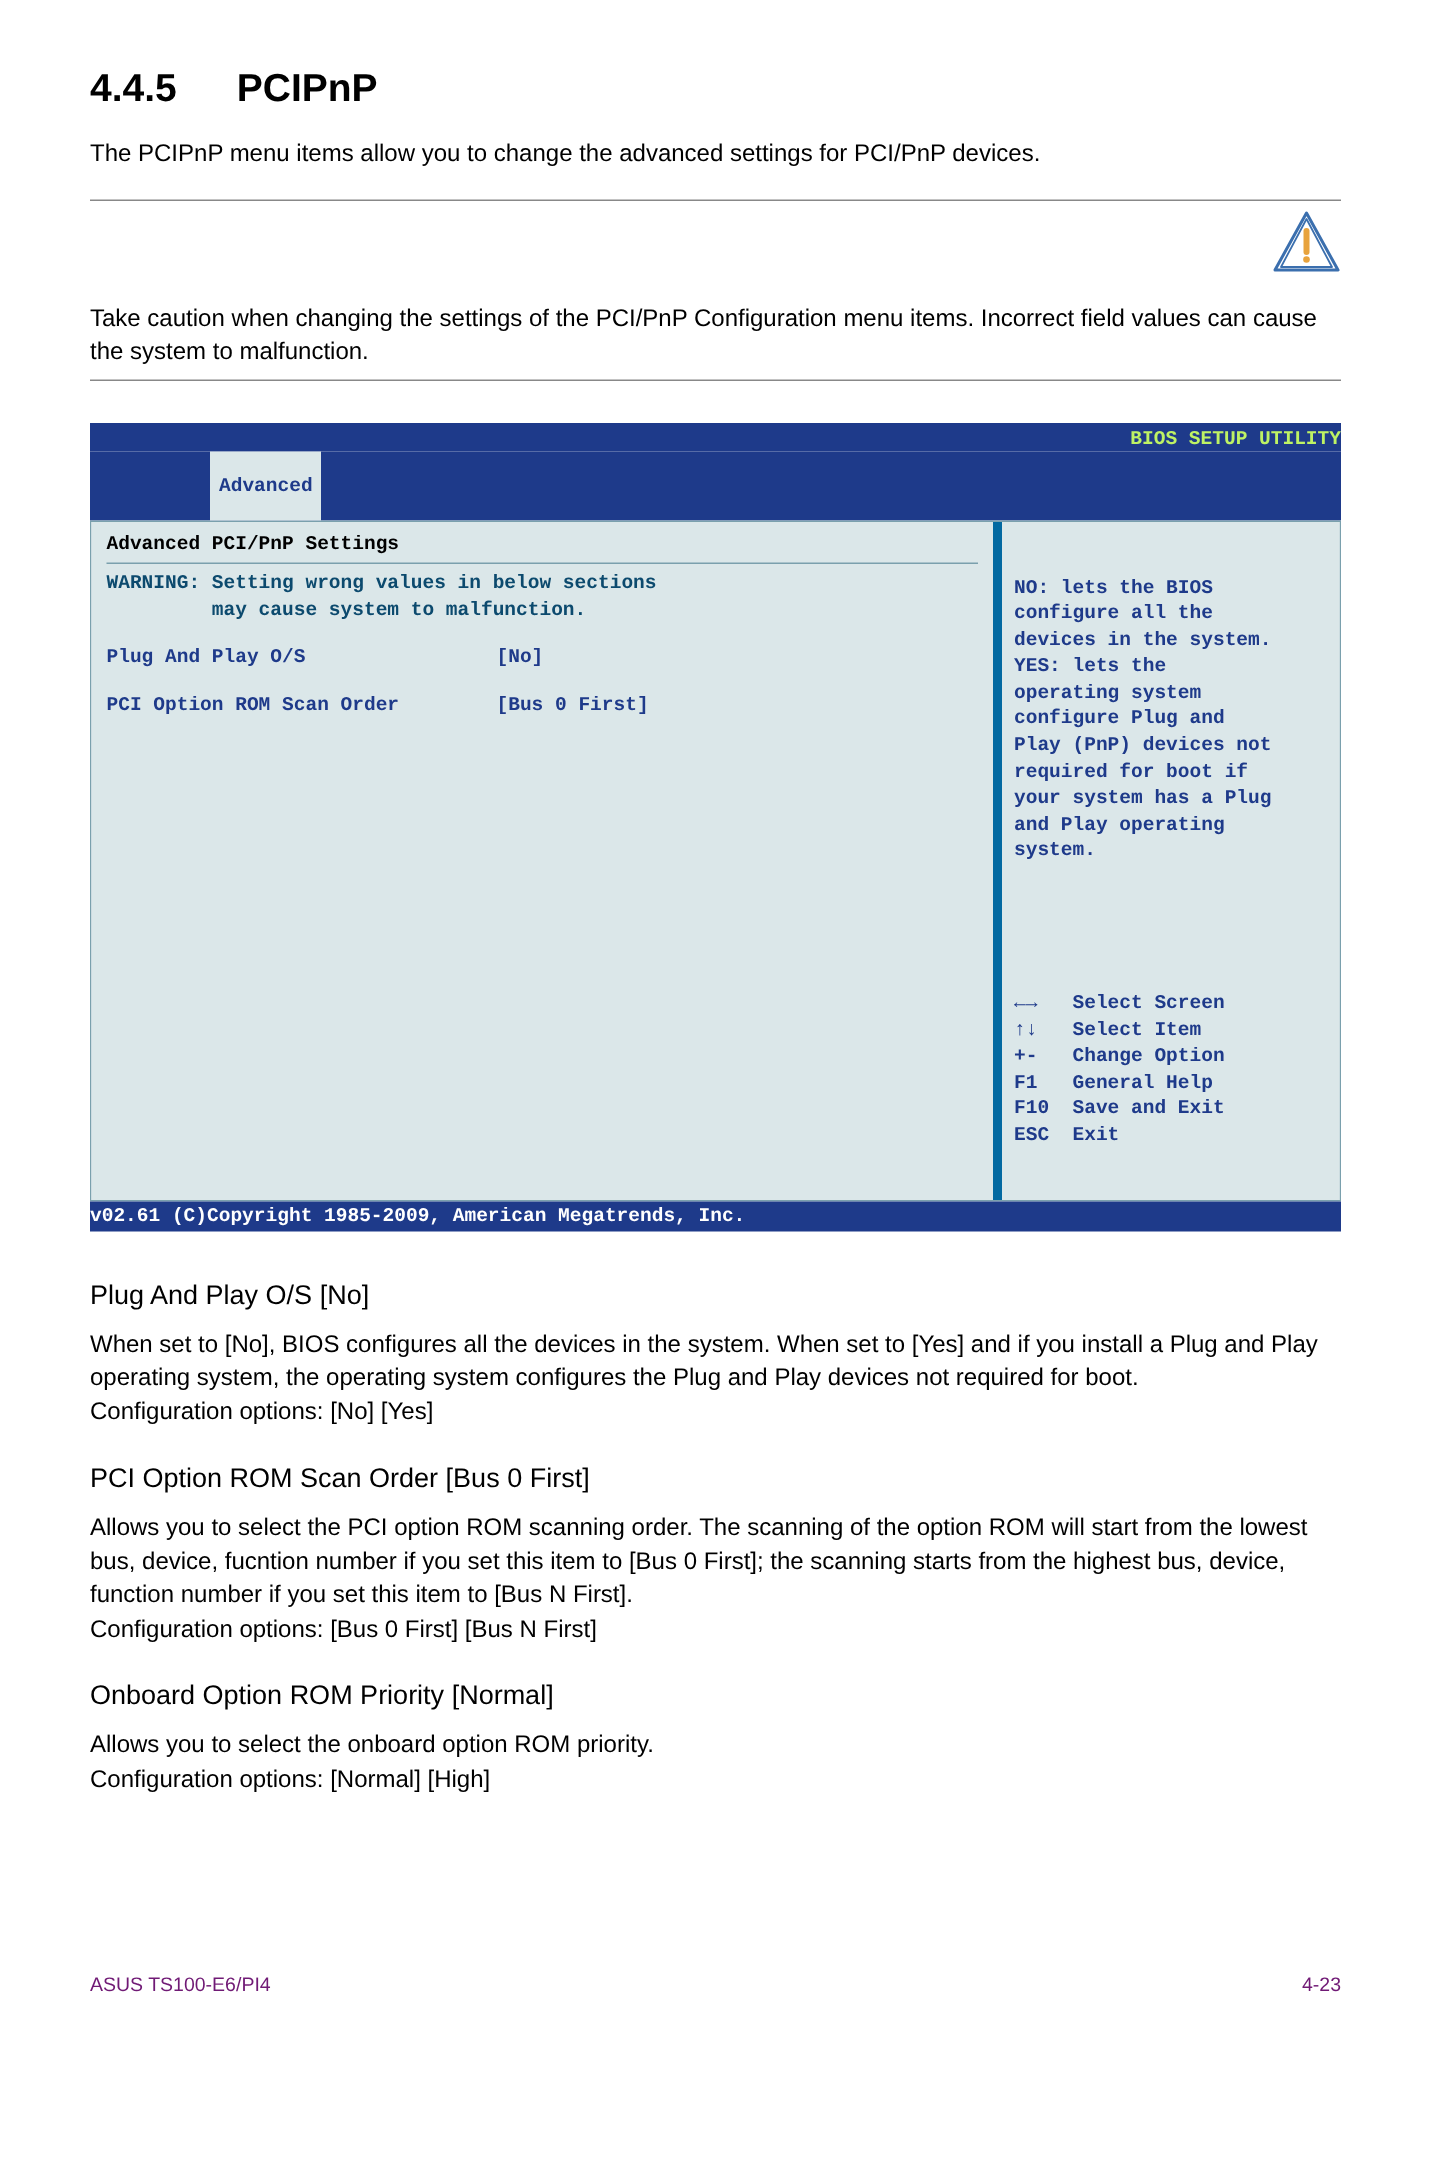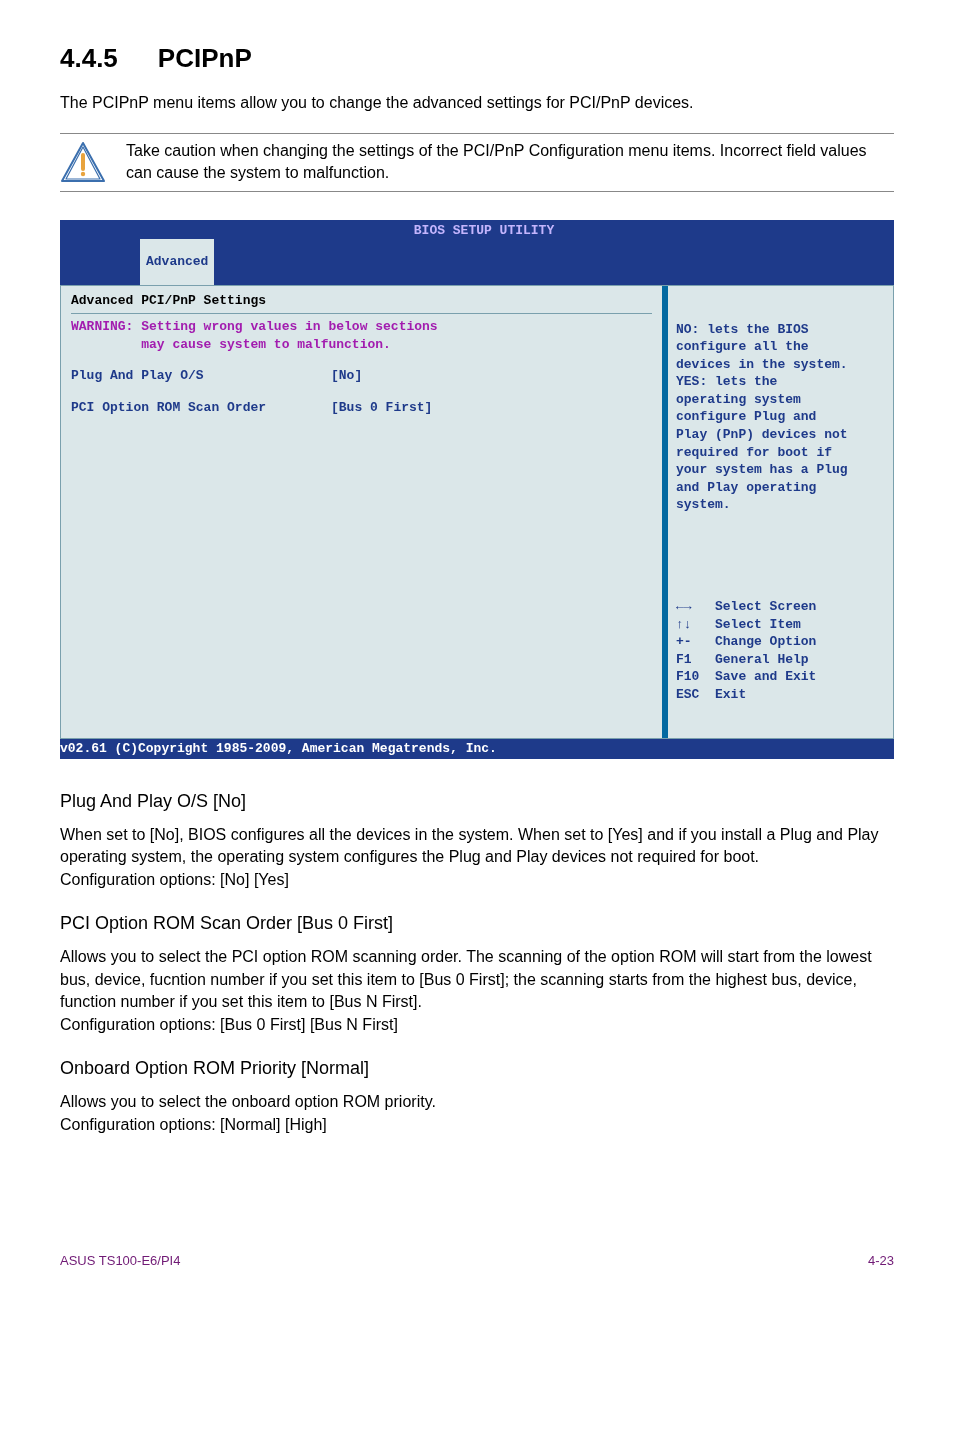--- a/index.html
+++ b/index.html
@@ -16,37 +16,38 @@
       font-size: 26px;
       font-weight: bold;
       margin-bottom: 16px;
     }
     .section-num .num { display: inline-block; margin-right: 40px; }
     .body-text { margin-bottom: 18px; line-height: 1.4; }
     .warning-box {
       border-top: 1px solid #888;
       border-bottom: 1px solid #888;
       display: flex;
-      align-items: center;
+      align-items: flex-end;
       gap: 20px;
       padding: 6px 0;
       margin-bottom: 28px;
+      flex-direction: column;
     }
     .warning-icon svg { display: block; }
     .bios-container {
       font-family: "Courier New", monospace;
       font-size: 13px;
       font-weight: bold;
       line-height: 1.35;
       margin-bottom: 30px;
     }
     .bios-header {
       background: #1e3a8a;
-      color: #c4b5fd;
-      text-align: center;
+      color: #bef264;
+      text-align: right;
       padding: 2px 0 0 14px;
     }
     .bios-tabbar {
       background: #1e3a8a;
       padding: 0 0 0 80px;
     }
     .bios-tab {
       display: inline-block;
       background: #dbe7e9;
       color: #1e3a8a;
@@ -58,21 +59,21 @@
     }
     .bios-left {
       flex: 1;
       background: #dbe7e9;
       color: #1e3a8a;
       padding: 6px 10px 80px 10px;
       border-right: 6px solid #0369a1;
     }
     .bios-left .title-line { color: #000; margin-bottom: 4px; }
     .bios-left hr { border: none; border-top: 1px solid #7aa0ad; margin: 2px 0 4px 0; }
-    .bios-left .warn-line { color: #a21caf; white-space: pre; }
+    .bios-left .warn-line { color: #0c4a6e; white-space: pre; }
     .bios-row { display: flex; white-space: pre; }
     .bios-row .label { width: 260px; }
     .bios-right {
       width: 225px;
       background: #dbe7e9;
       color: #1e3a8a;
       padding: 0 8px;
       white-space: pre;
     }
     .bios-footer {

